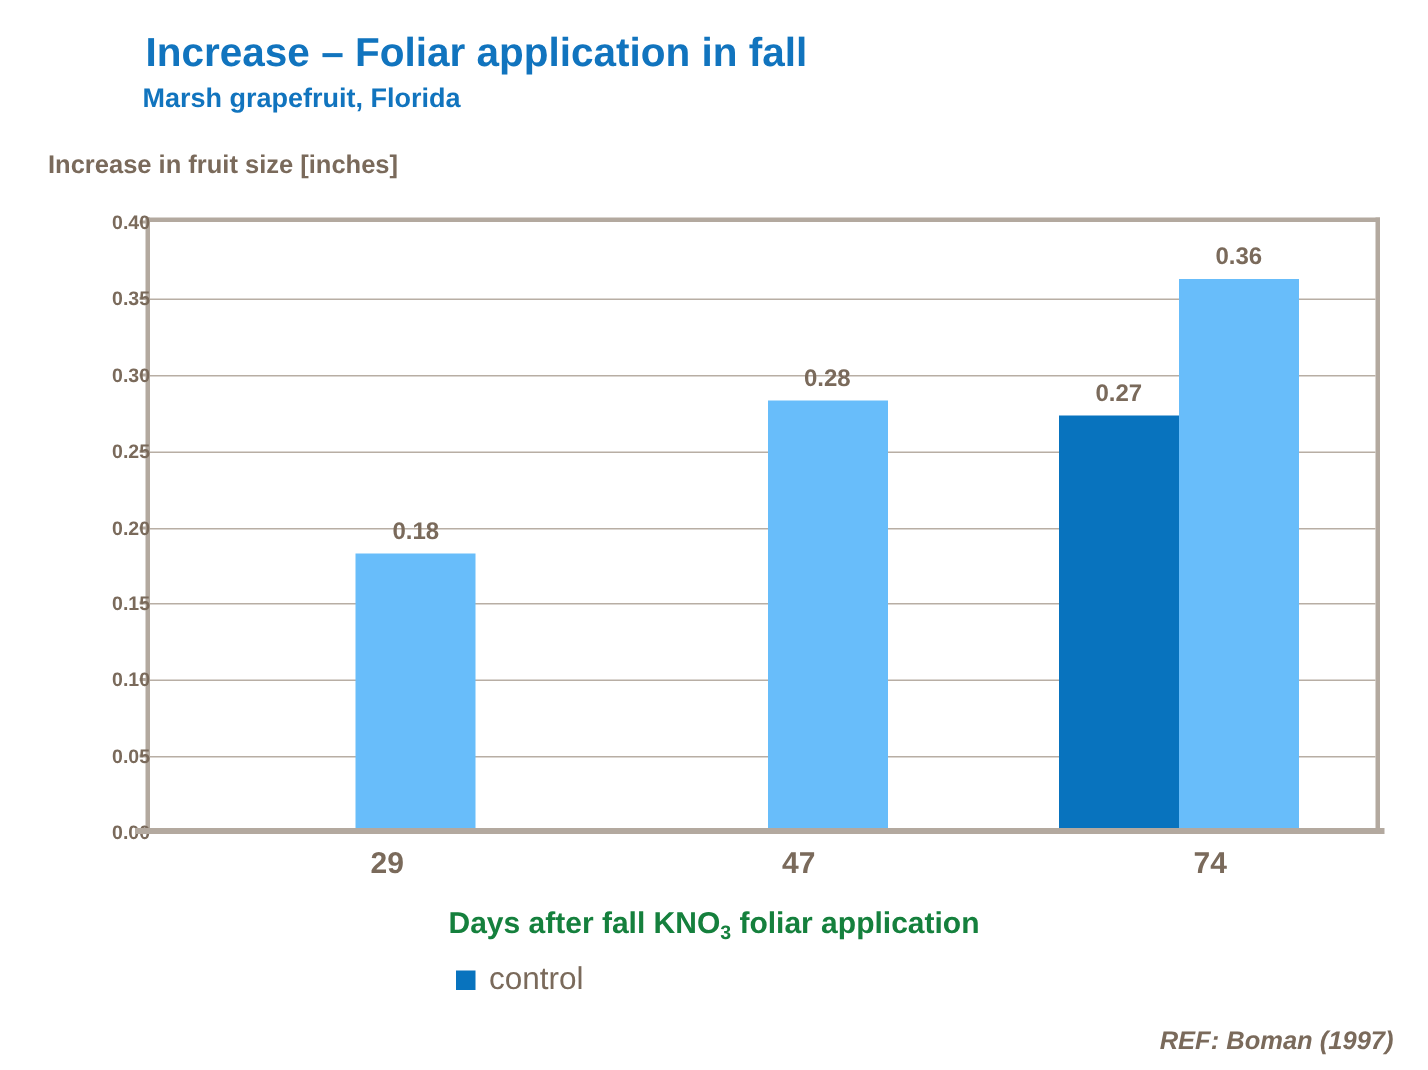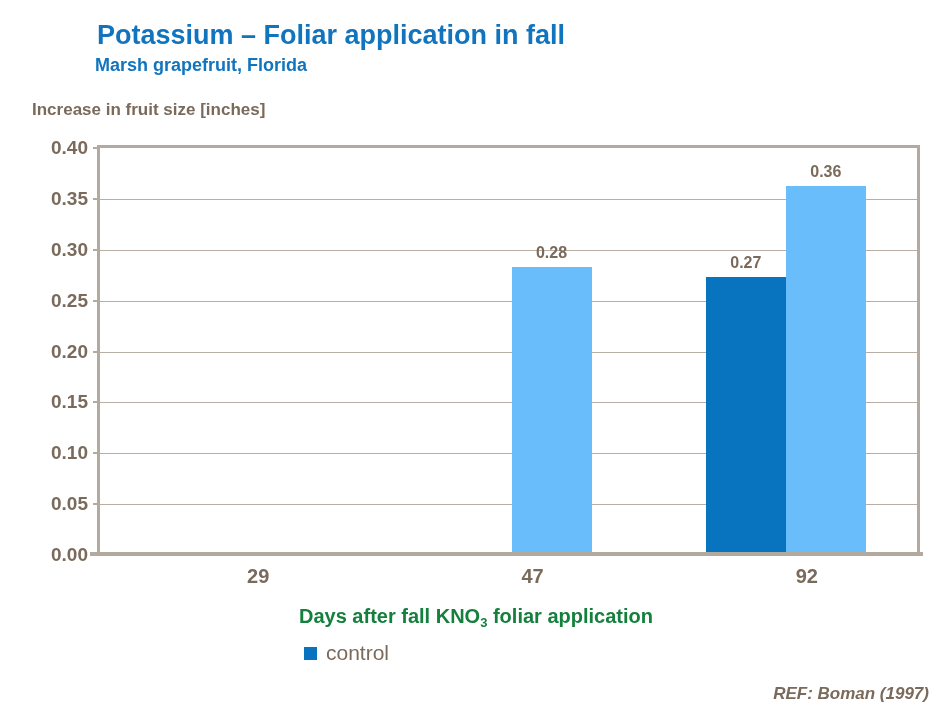--- a/index.html
+++ b/index.html
@@ -78,23 +78,22 @@
   .y-tick-mark {
     position: absolute;
     left: -7px;
     width: 7px;
     height: 2px;
     background: #B3A99F;
   }
   .y-tick-label {
     position: absolute;
     right: 100%;
-    margin-right: 12px;
     transform: translateY(-50%);
-    font-size: 19px;
+    font-size: 13px;
     font-weight: bold;
     color: #7A6A5B;
     white-space: nowrap;
   }
 
   
   .bar {
     position: absolute;
     bottom: 0;
   }
@@ -174,21 +173,21 @@
     font-size: 17px;
     font-weight: bold;
     font-style: italic;
     color: #7A6A5B;
     white-space: nowrap;
   }
 </style>
 </head>
 <body>
 
-<div id="chart-title">Potassium – Foliar application in fall</div>
+<div id="chart-title">Increase – Foliar application in fall</div>
 <div id="chart-subtitle">Marsh grapefruit, Florida</div>
 
 <div id="y-axis-title">Increase in fruit size [inches]</div>
 
 <div id="plot-area">
     <div class="gridline" style="top: 0px; background: transparent;"></div>
     <div class="y-tick-mark" style="top: -1px;"></div>
     <div class="y-tick-label" style="top: 0px;">0.40</div>
     <div class="gridline" style="top: 50.875px;"></div>
     <div class="y-tick-mark" style="top: 49.875px;"></div>
@@ -207,20 +206,23 @@
     <div class="y-tick-label" style="top: 254.375px;">0.15</div>
     <div class="gridline" style="top: 305.25px;"></div>
     <div class="y-tick-mark" style="top: 304.25px;"></div>
     <div class="y-tick-label" style="top: 305.25px;">0.10</div>
     <div class="gridline" style="top: 356.125px;"></div>
     <div class="y-tick-mark" style="top: 355.125px;"></div>
     <div class="y-tick-label" style="top: 356.125px;">0.05</div>
     <div class="gridline" style="top: 407px; background: transparent;"></div>
     <div class="y-tick-mark" style="top: 406px;"></div>
     <div class="y-tick-label" style="top: 407px;">0.00</div>
+    <div class="bar bar-foliar" style="width: 80px; left: 137.167px; height: 183.15px; background: rgb(104, 189, 250);">
+      <span class="bar-value">0.18</span>
+    </div>
     <div class="bar bar-foliar" style="width: 80px; left: 411.5px; height: 284.9px; background: rgb(104, 189, 250);">
       <span class="bar-value">0.28</span>
     </div>
     <div class="bar bar-control" style="width: 80px; left: 605.833px; height: 274.725px; background: rgb(8, 115, 190);">
       <span class="bar-value">0.27</span>
     </div>
     <div class="bar bar-foliar" style="width: 80px; left: 685.833px; height: 366.3px; background: rgb(104, 189, 250);">
       <span class="bar-value">0.36</span>
     </div>
   </div>
@@ -232,13 +234,13 @@
   <div class="legend-item" id="legend-item-control">
     <span class="legend-swatch" style="background: rgb(8, 115, 190);"></span>
     <span>control</span>
   </div>
 </div>
 
 <div id="reference">REF: Boman (1997)</div>
 
 <div class="x-tick-label" style="left: 234.167px;">29</div>
 <div class="x-tick-label" style="left: 508.5px;">47</div>
-<div class="x-tick-label" style="left: 782.833px;">92</div>
+<div class="x-tick-label" style="left: 782.833px;">74</div>
 
 </body></html>

